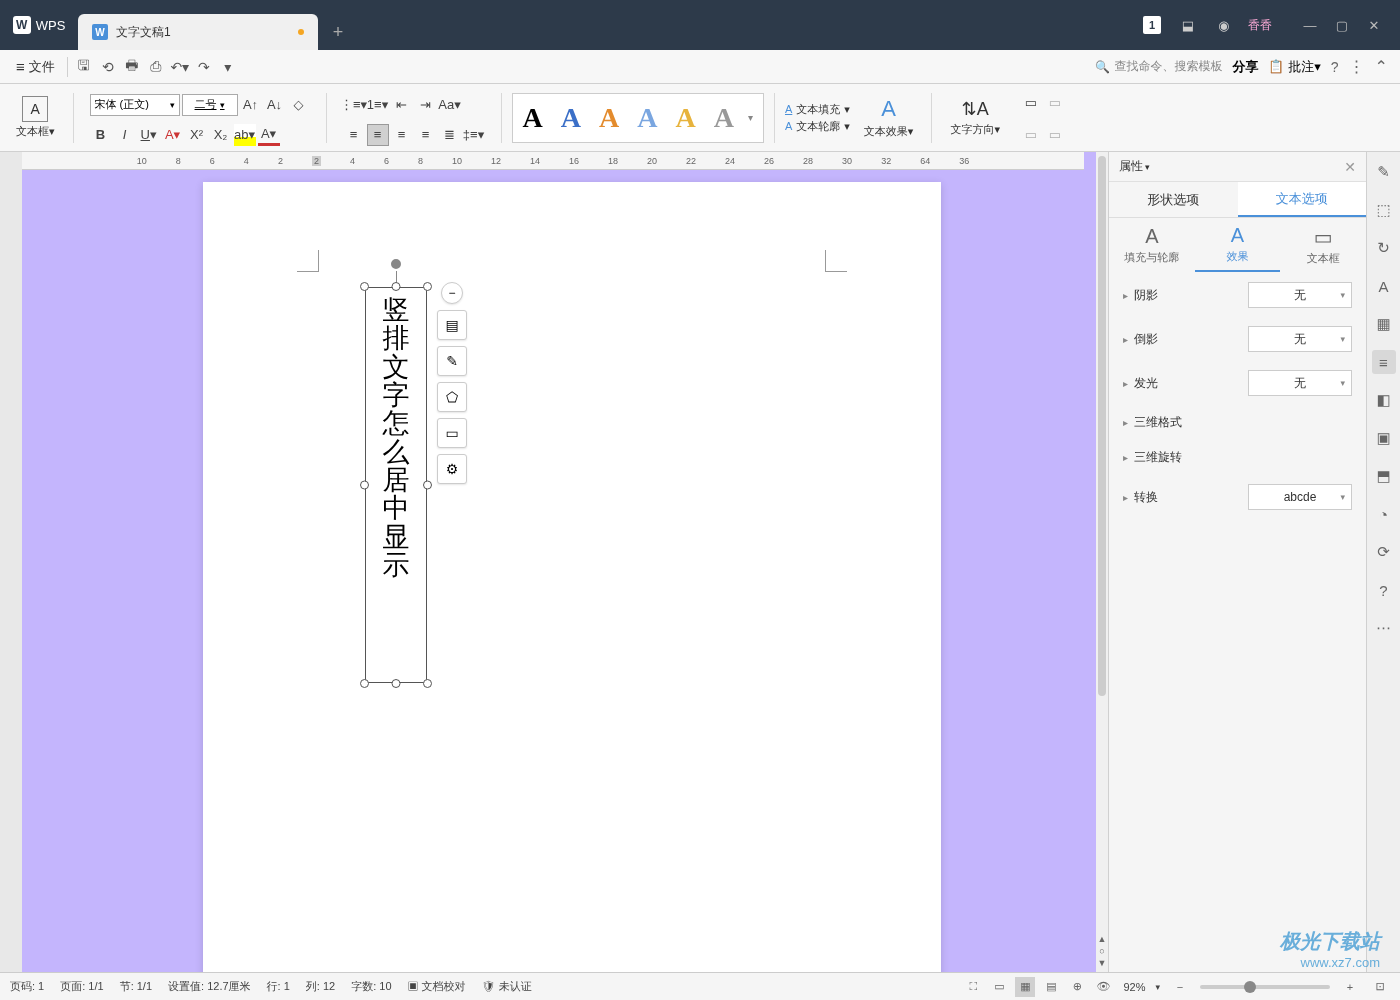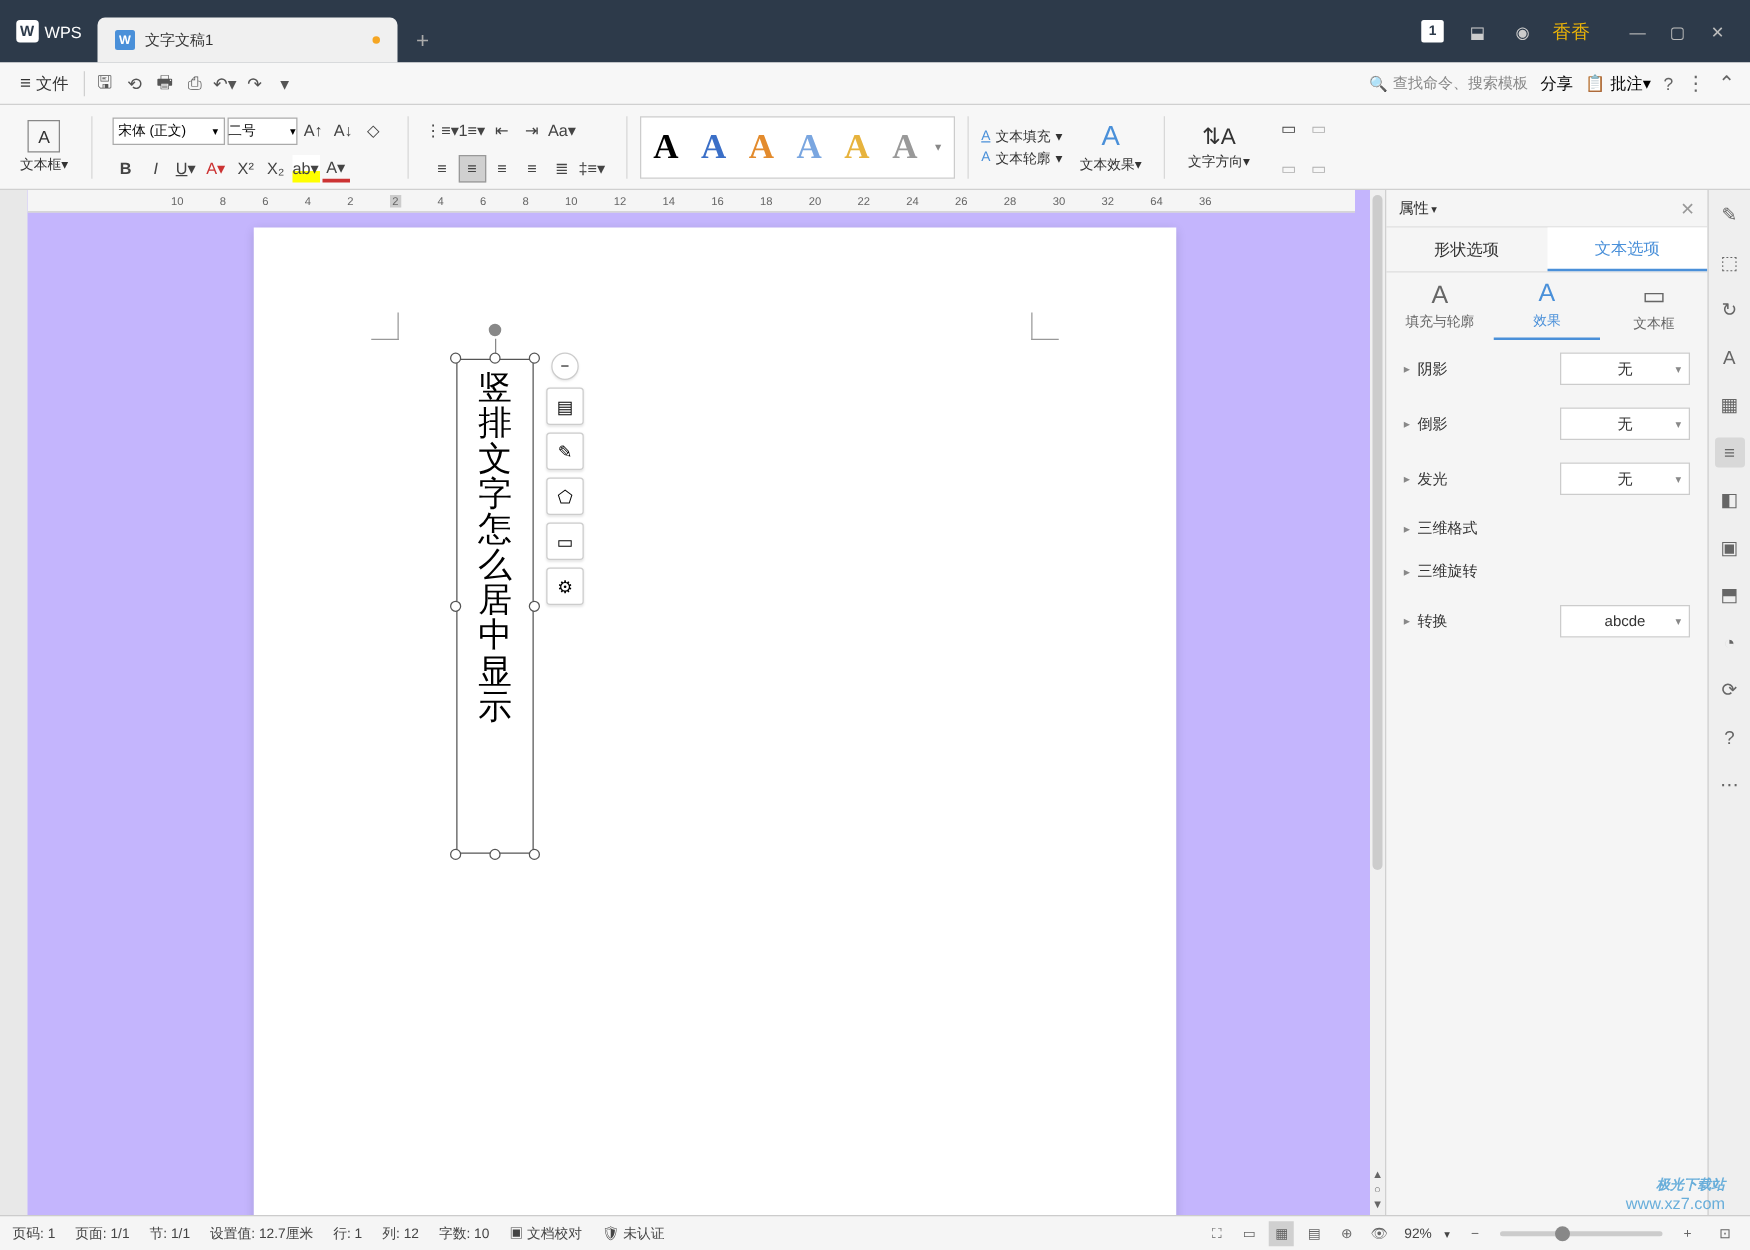--- a/index.html
+++ b/index.html
@@ -32,21 +32,21 @@
 .mb-right { margin-left:auto; display:flex; align-items:center; gap:10px; padding-right:12px;}
 .search-box { display:flex; align-items:center; gap:4px; color:#888; font-size:12px;}
 
 
 .ribbon { height:68px; background:#f7f7f7; border-bottom:1px solid #d0d0d0; display:flex; align-items:center; padding:0 8px; gap:6px;}
 .rib-group { display:flex; flex-direction:column; gap:4px; padding:0 6px; height:60px; justify-content:flex-end;}
 .rib-big { display:flex; flex-direction:column; align-items:center; gap:2px; padding:0 8px; font-size:11px; color:#333;}
 .rib-big-icon { width:26px; height:26px; border:1px solid #888; display:flex; align-items:center; justify-content:center; font-size:14px;}
 .rib-row { display:flex; align-items:center; gap:2px; height:26px;}
 .font-select { width:90px; height:22px; border:1px solid #aaa; font-size:11px; padding:0 4px; background:#fff; display:flex; align-items:center; justify-content:space-between;}
-.size-select { width:56px; height:22px; border:1px solid #aaa; font-size:11px; padding:0 0; background:#fff; display:flex; align-items:center; justify-content:space-between;}
+.size-select { width:56px; height:22px; border:1px solid #aaa; font-size:11px; padding:0 12px; background:#fff; display:flex; align-items:center; justify-content:space-between;text-decoration:underline;}
 .rib-sm { width:22px; height:22px; display:flex; align-items:center; justify-content:center; font-size:13px; color:#444;}
 .rib-sm.active { background:#d0d0d0; border:1px solid #999;}
 .rib-vd { width:1px; height:50px; background:#d8d8d8; margin:0 4px;}
 .style-gallery { display:flex; gap:14px; border:1px solid #ccc; padding:4px 10px; background:#fff; height:50px; align-items:center;}
 .style-A { font-size:28px; font-weight:bold; font-family:Georgia,serif;}
 .txt-btn-stack { display:flex; flex-direction:column; gap:2px; font-size:11px; color:#333;}
 .txt-btn-row { display:flex; align-items:center; gap:4px;}
 
 
 .workspace { position:absolute; top:152px; left:22px; right:304px; bottom:28px; background:#c4b5fd; overflow:hidden;}
@@ -101,21 +101,21 @@
 
 
 .statusbar { position:absolute; bottom:0; left:0; right:0; height:28px; background:#f5f5f5; border-top:1px solid #ccc; display:flex; align-items:center; padding:0 10px; font-size:11px; color:#444; gap:16px;}
 .sb-right { margin-left:auto; display:flex; align-items:center; gap:10px;}
 .sb-icon { width:20px; height:20px; display:flex; align-items:center; justify-content:center; color:#666;}
 .zoom-slider { width:130px; height:4px; background:#ccc; position:relative; border-radius:2px;}
 .zoom-thumb { position:absolute; top:-4px; left:44px; width:12px; height:12px; border-radius:50%; background:#888;}
 
 
 .watermark { position:absolute; bottom:30px; right:20px; font-size:13px; color:#5aa7d8; text-align:right; pointer-events:none; opacity:0.9;}
-.watermark .line1 { font-size:11px; font-weight:bold; font-style:italic;}
+.watermark .line1 { font-size:20px; font-weight:bold; font-style:italic;}
 </style>
 </head>
 <body>
 
 <div class="titlebar">
   <div class="wps-btn">
     <div class="wps-logo">W</div>
     <span>WPS</span>
   </div>
   <div class="tab">
@@ -123,21 +123,21 @@
     <span>文字文稿1</span>
     <div class="tab-dot"></div>
   </div>
   <div class="tab-add">+</div>
   <div class="title-right">
     <div class="tr-item">
         <div class="tr-badge">1</div>
       </div>
     <div class="tr-item">⬓</div>
     <div class="tr-item">◉</div>
-    <span style="font-size:15px;color:#eab308;">香香</span>
+    <span style="font-size:12px;color:#f9a8d4;">香香</span>
     <div class="win-controls">
       <div class="win-btn">—</div>
       <div class="win-btn">▢</div>
       <div class="win-btn">✕</div>
     </div>
   </div>
 </div>
 
 <div class="menubar">
   <div class="mb-left">
@@ -152,21 +152,21 @@
     <div class="mb-icon">⎙</div>
     <div class="mb-icon">↶▾</div>
     <div class="mb-icon">↷</div>
     <div class="mb-icon">▾</div>
   </div>
   <div class="mb-right">
     <div class="search-box">
       <span>🔍</span>
       <span>查找命令、搜索模板</span>
     </div>
-    <span style="font-size:13px;">分享</span>
+    <span style="font-size:13px;font-weight:bold;">分享</span>
     <span style="font-size:13px;">📋 <span>批注</span>▾</span>
     <span style="font-size:14px;color:#666;">?</span>
     <span style="color:#666;">⋮</span>
     <span style="color:#666;">⌃</span>
   </div>
 </div>
 
 <div class="ribbon">
   <div class="rib-big">
     <div class="rib-big-icon">A</div>

